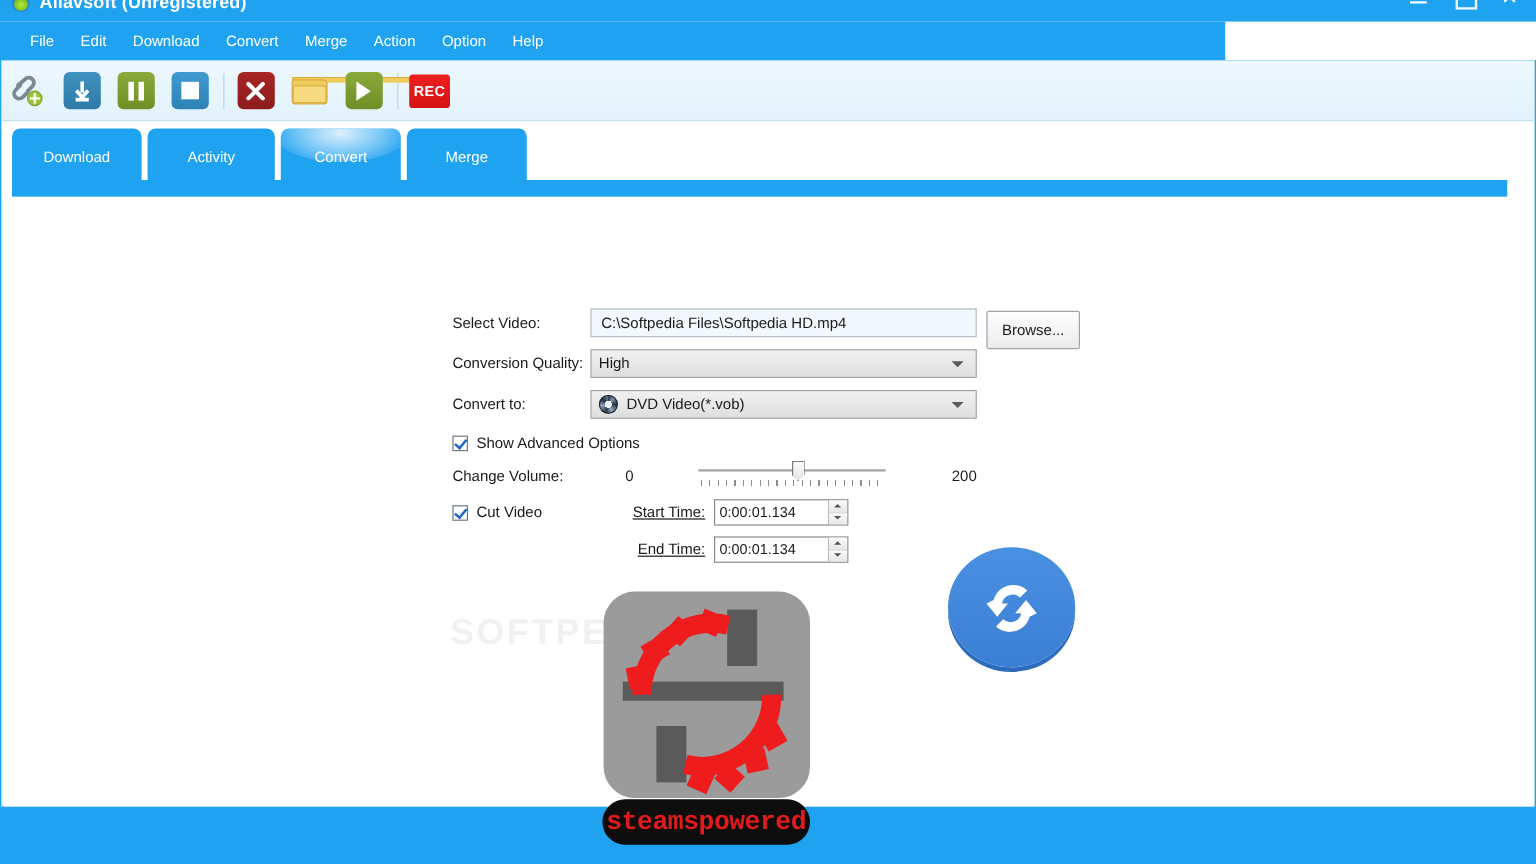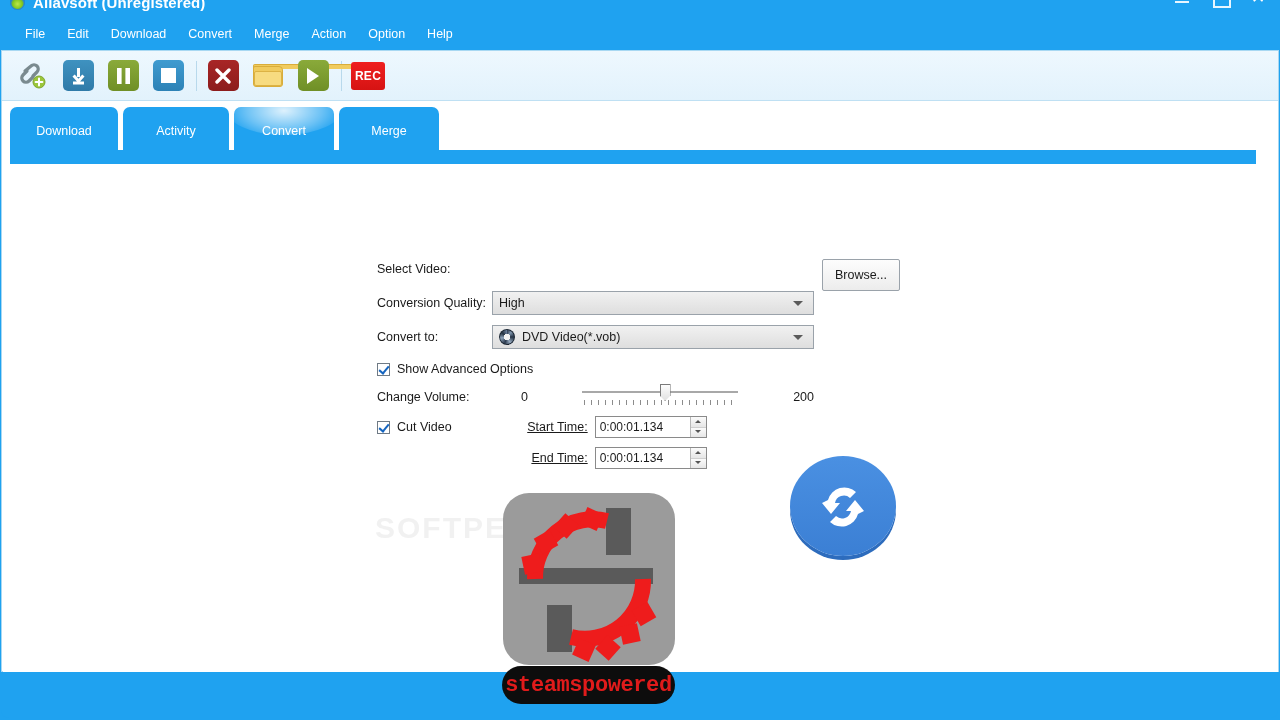--- a/index.html
+++ b/index.html
@@ -48,21 +48,21 @@
     content: ""; position: absolute; left: 1px; top: 1px;
     width: 14px; height: 13px; border: 2px solid #e8f6ff;
   }
   .win-btn.close {
     color: #ffffff; font-size: 17px; line-height: 16px; text-align: center;
     font-family: "Liberation Sans", sans-serif;
   }
 
   
   .menubar {
-    position: absolute; left: 0; top: 18px; width: 1280px; height: 32px;
+    position: absolute; left: 0; top: 18px; width: 1021px; height: 32px;
     background: #1fa2f0;
     display: flex; align-items: center;
     padding-left: 14px; gap: 0px;
   }
   .menu-item {
     color: #ffffff; font-size: 12.5px;
     padding: 4px 11px; white-space: nowrap; cursor: default;
   }
 
   
@@ -78,21 +78,21 @@
     border: 1px solid #a8d8f2;
     box-shadow: inset 0 0 0 1px #ffffff;
   }
 
   
   .toolbar {
     position: absolute; left: 0; top: 0; width: 100%; height: 50px;
     background: linear-gradient(#eef8fe, #e2f2fc);
     border-bottom: 1px solid #bfe0f3;
     display: flex; align-items: center; gap: 0;
-    padding-left: 12px;
+    padding-left: 2px;
   }
   .tb-btn {
     width: 38px; height: 32px; margin-right: 7px;
     position: relative; display: flex; align-items: center; justify-content: center;
     cursor: pointer;
   }
   .sq {
     width: 31px; height: 31px; border-radius: 5px;
     display: flex; align-items: center; justify-content: center;
     position: relative;
@@ -469,20 +469,23 @@
       </div>
 
       <div class="content">
 
         <div class="softpedia-wm">SOFTPEDIA</div>
 
         <div class="form">
 
           <div class="frow">
             <div class="flabel">Select Video:</div>
+            <div class="txtfield">
+              <span>C:\Softpedia Files\Softpedia HD.mp4</span>
+            </div>
             <div class="browse-btn">Browse...</div>
           </div>
 
           <div class="frow">
             <div class="flabel">Conversion Quality:</div>
             <div class="combo">
               <span>High</span>
               <span class="caret"></span>
             </div>
           </div>

